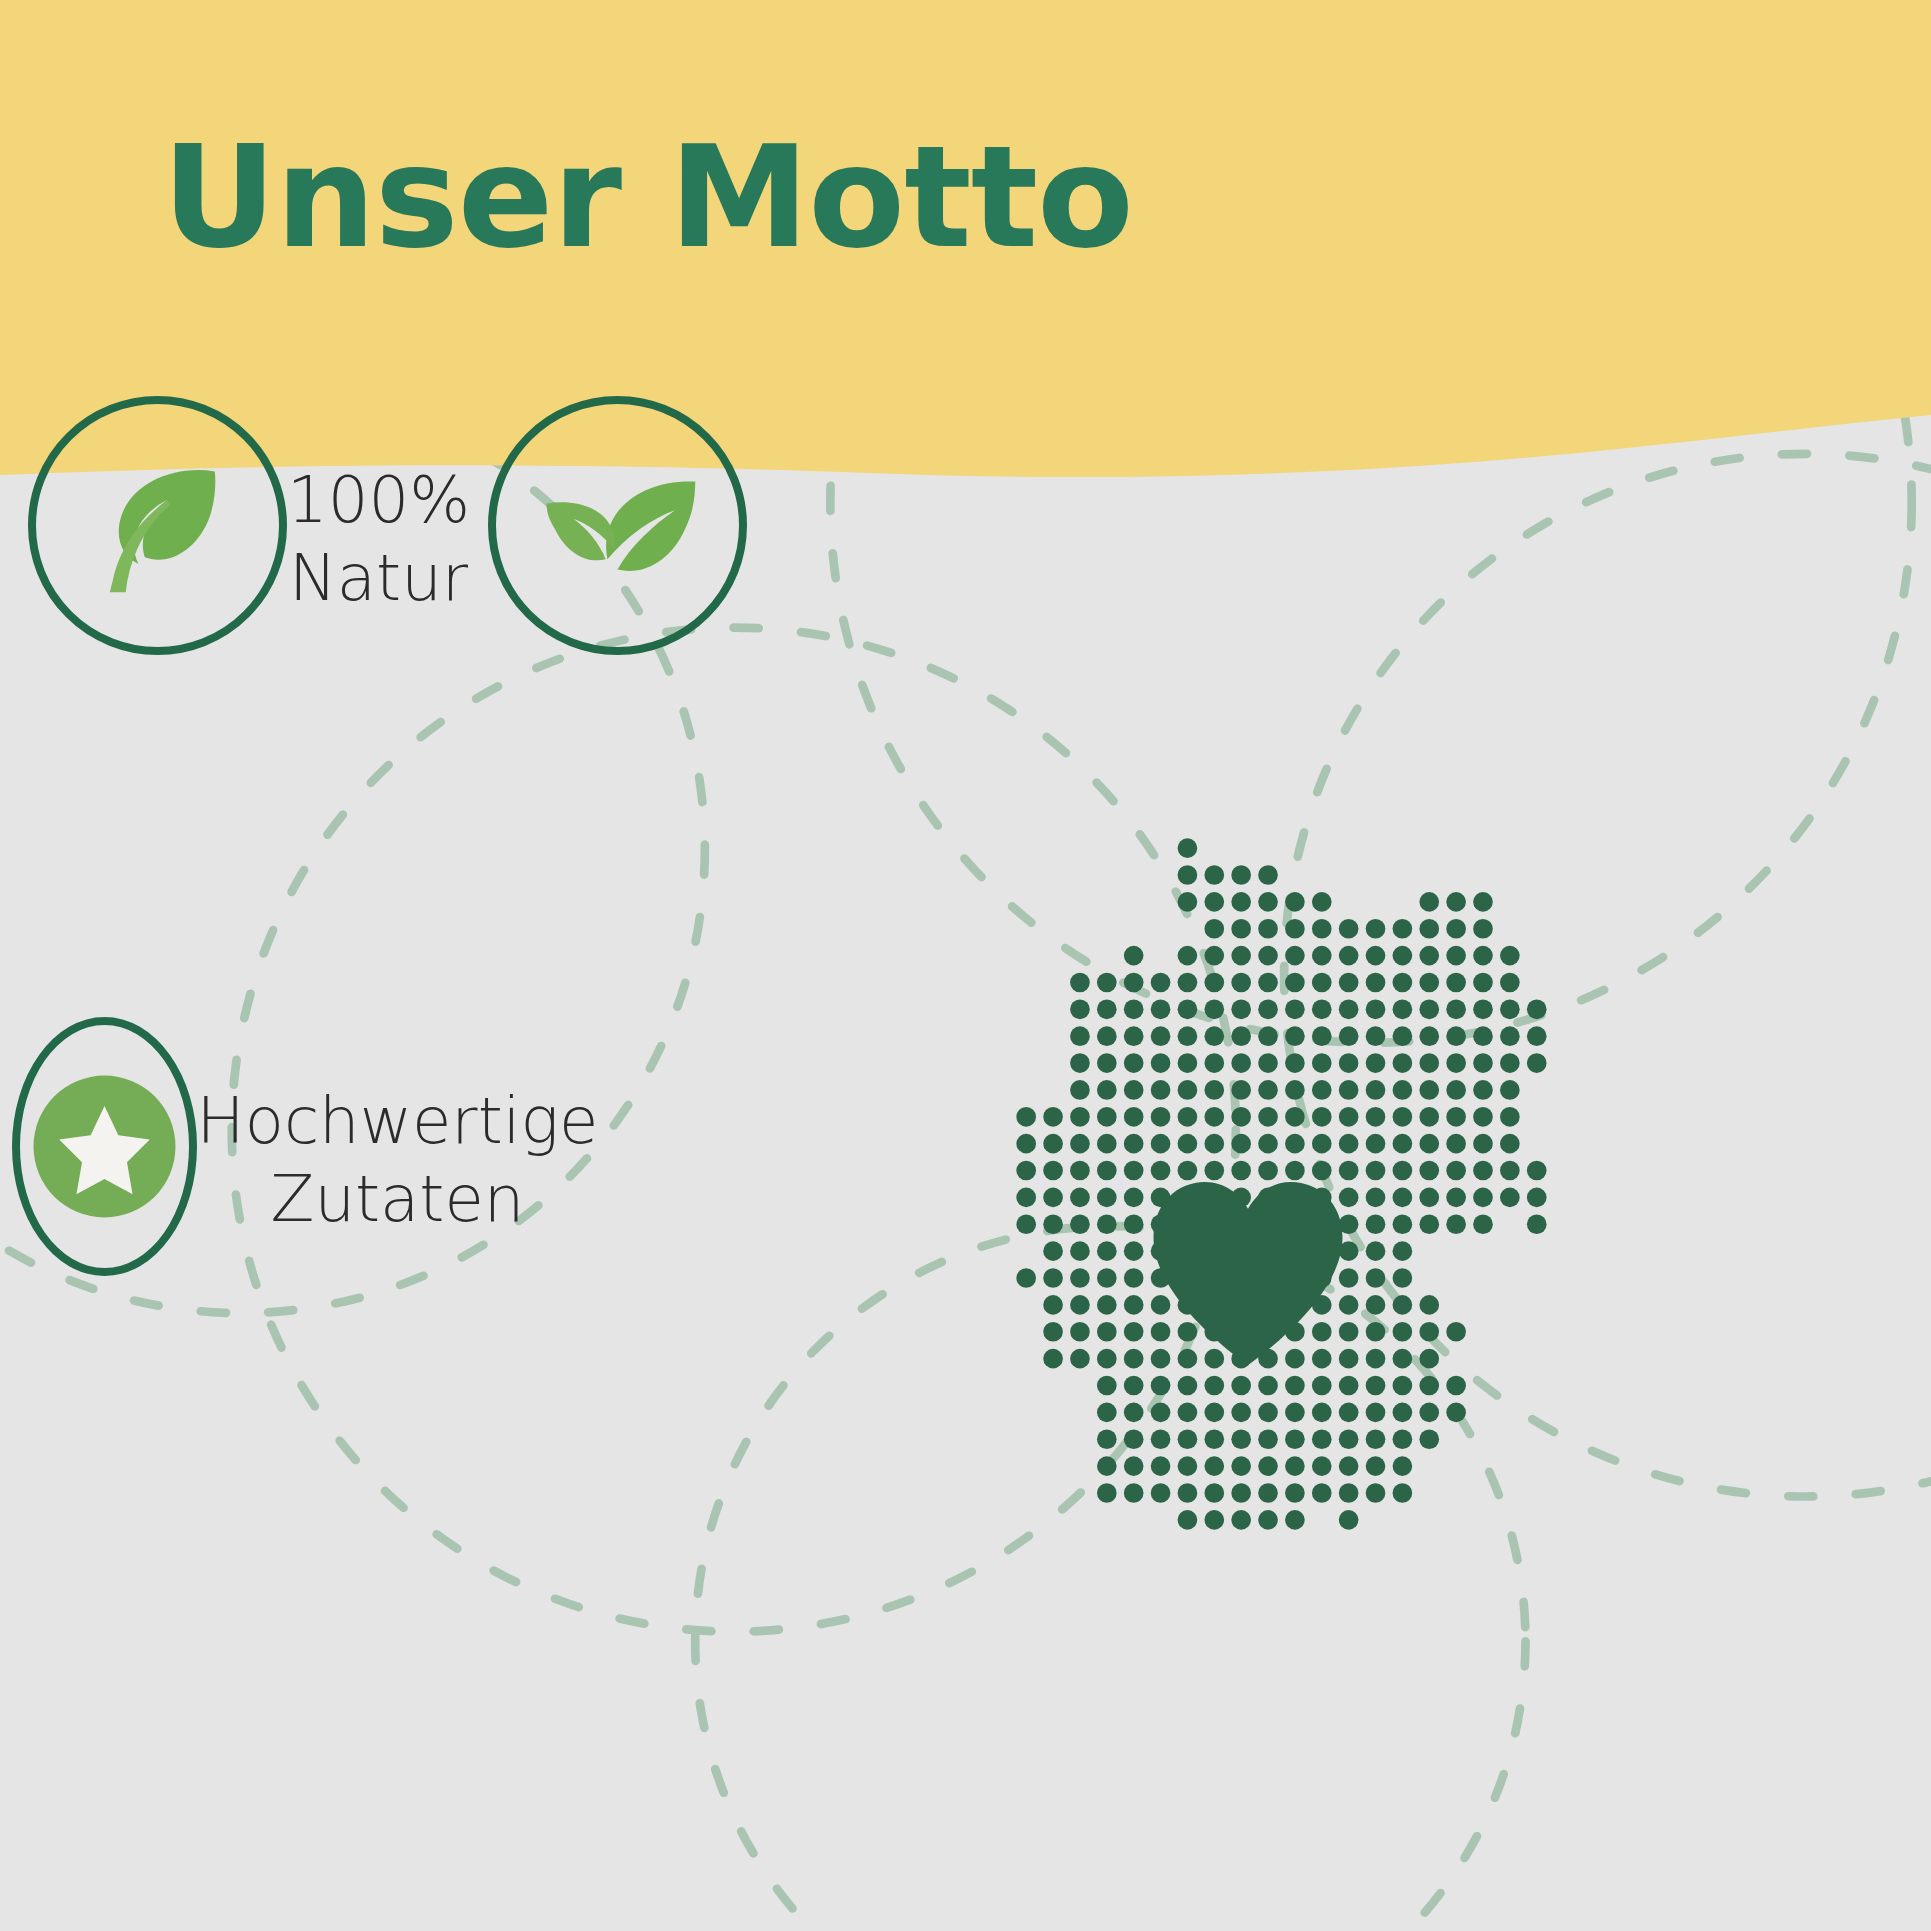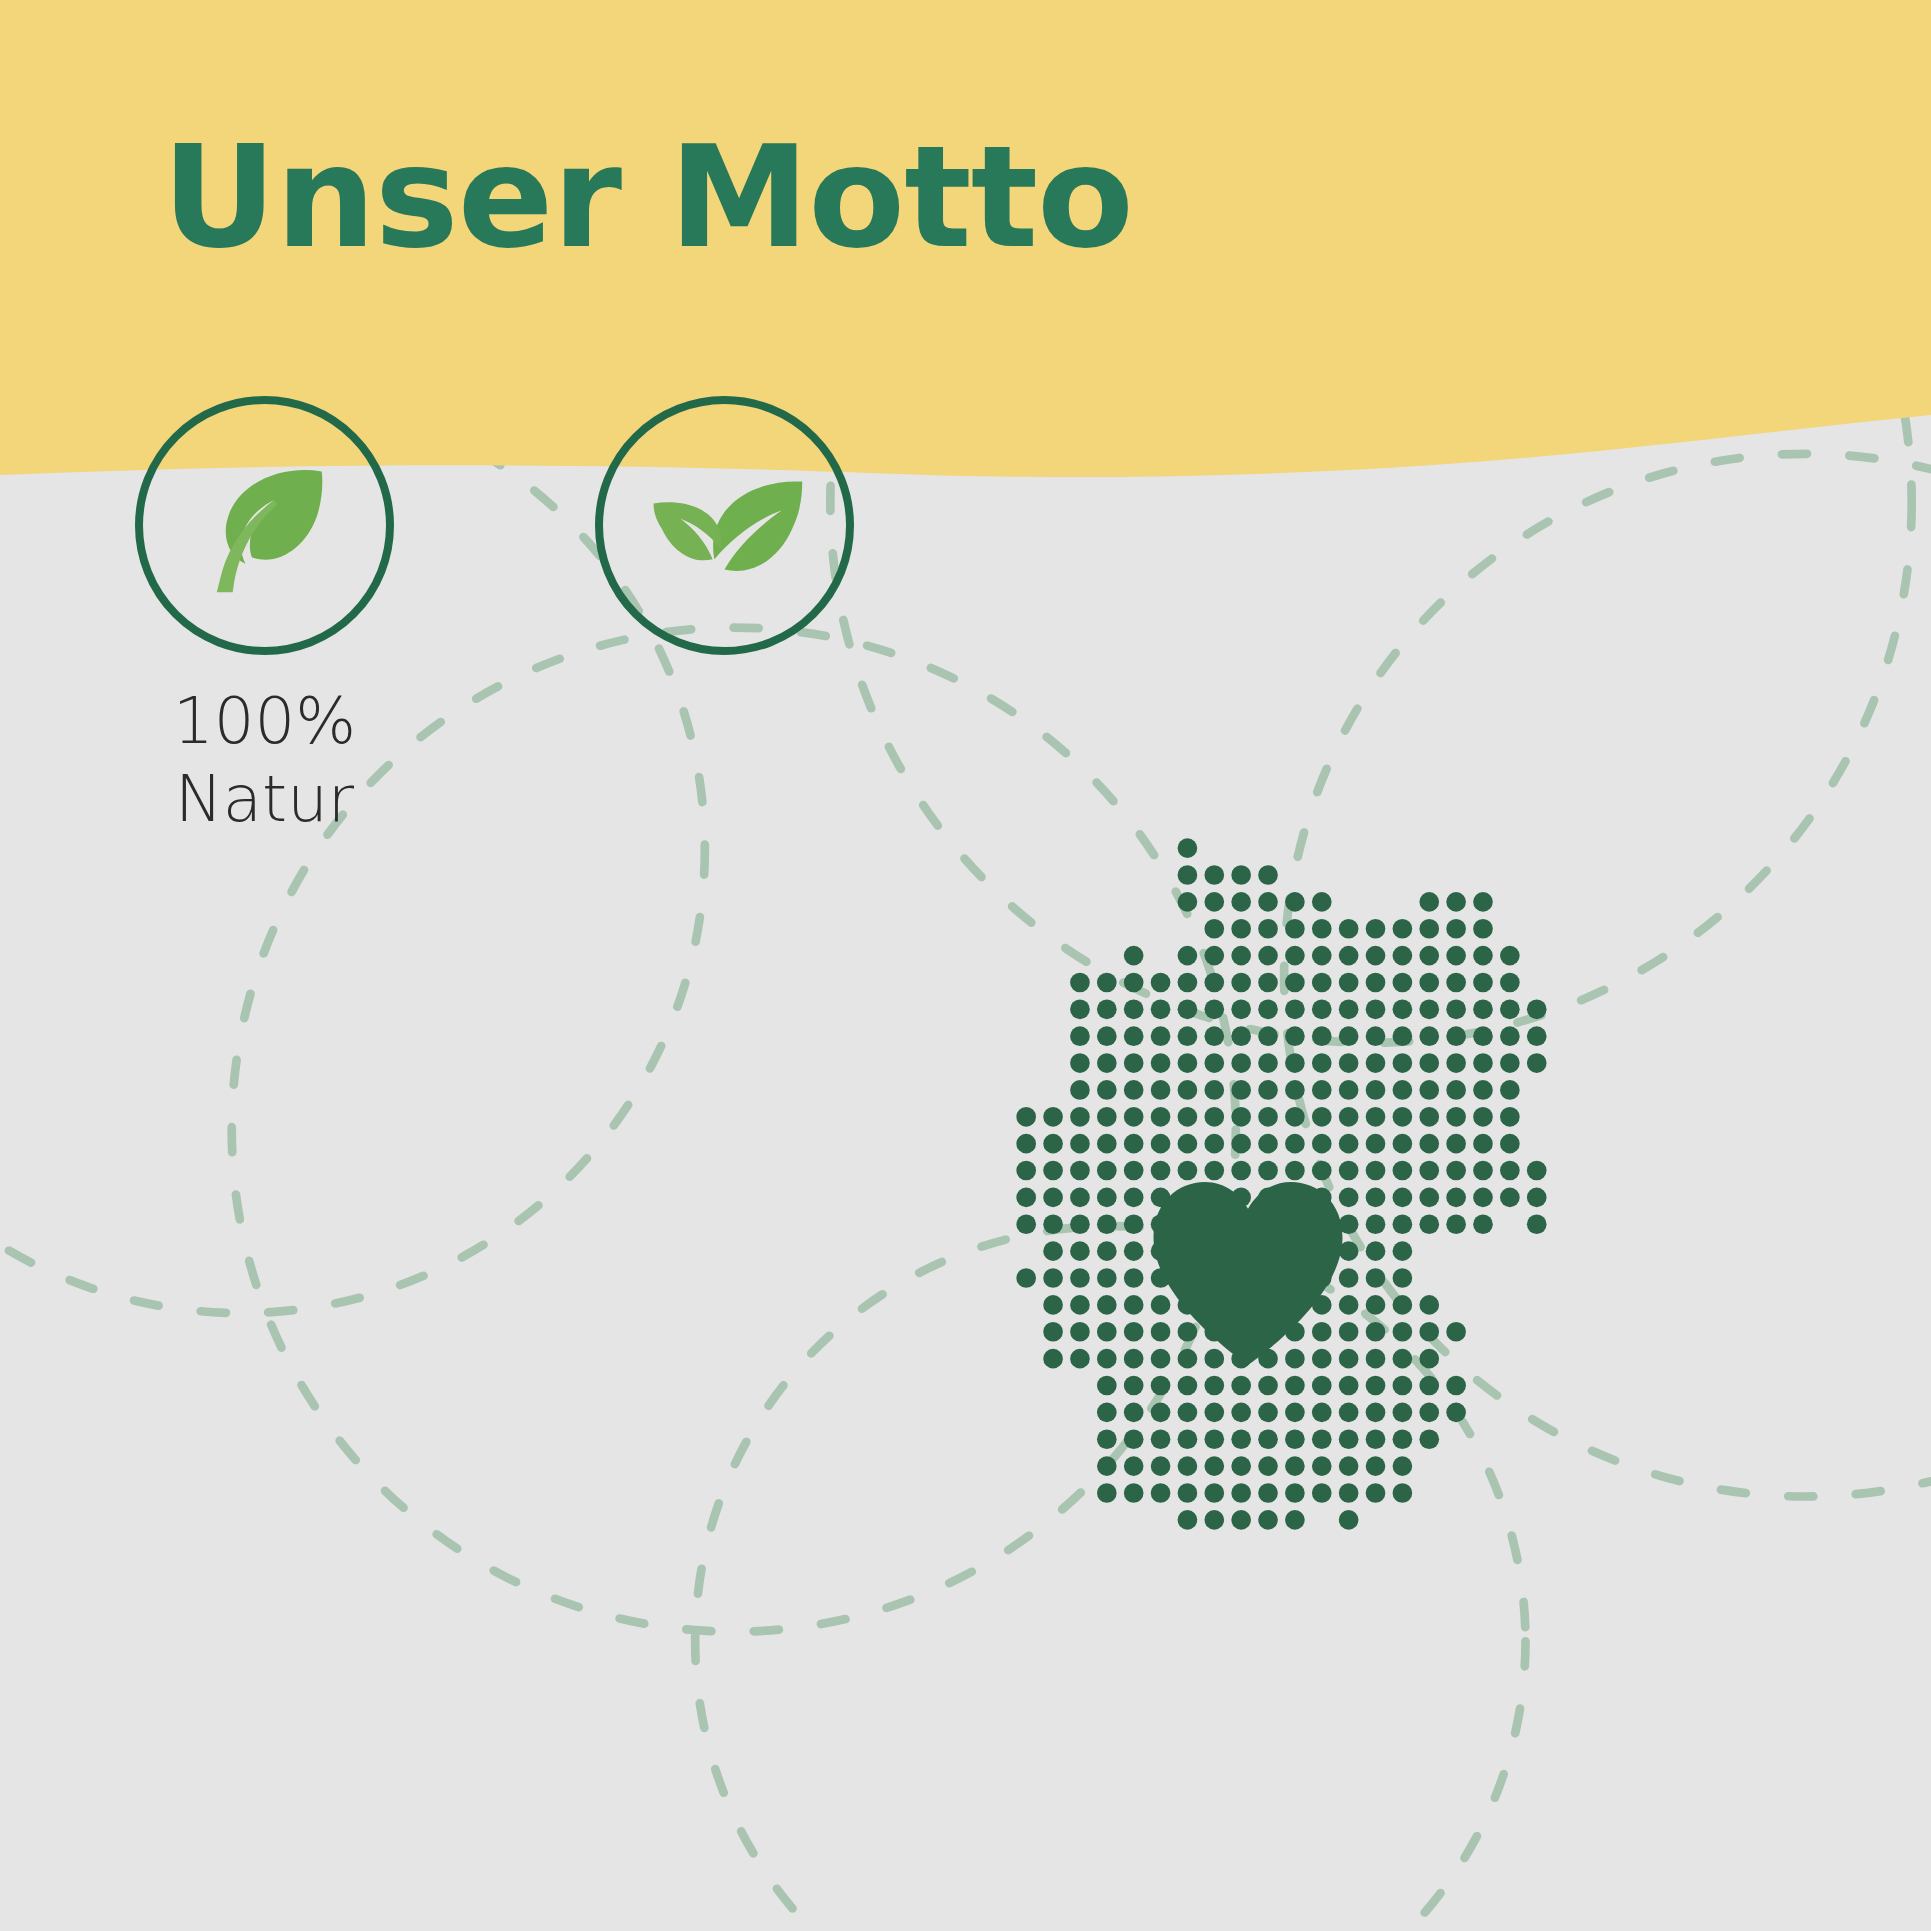--- a/index.html
+++ b/index.html
@@ -50,21 +50,21 @@
     letter-spacing: -1px;
     color: #27795A;
     white-space: nowrap;
   }
 
   
   .feature {
     position: absolute;
     z-index: 6;
     display: flex;
-    flex-direction: column;
+    flex-direction: row;
     align-items: center;
   }
   .feature-badge {
     width: 259px;
     height: 259px;
     border-radius: 50%;
     border: 8.7px solid #22694A;
     background: transparent;
     display: flex;
     align-items: center;
@@ -144,20 +144,31 @@
     <div class="feature-badge">
       <svg width="169" height="169" viewBox="0 0 100 100" xmlns="http://www.w3.org/2000/svg">
         <path fill="#6FAF4E" d="M96,24 C78,23 60,29 50,42 C44,50 42,60 44,70 C56,56 70,46 84,41
                  C71,50 58,62 50,76 C66,80 82,70 90,52 C95,42 96,32 96,24 Z"></path>
         <path fill="#76B254" d="M8,37 C20,35 34,37 42,45 C47,50 49,57 48,64 C41,55 32,49 24,46
                  C32,52 39,60 43,70 C31,73 19,65 13,52 C9,46 8,41 8,37 Z"></path>
       </svg>
     </div>
   </div>
 
+  <div class="feature" id="feature-2">
+    <div class="feature-badge">
+      <svg width="169" height="169" viewBox="0 0 100 100" xmlns="http://www.w3.org/2000/svg">
+        <circle cx="50" cy="50" r="42" fill="#74AD56"></circle>
+        <path fill="#F4F3F0" d="M50 26 L58.2 43.3 L76.8 45.9 L63.3 59.3 L66.6 78.2 L50 69.2 L33.4 78.2
+                 L36.7 59.3 L23.2 45.9 L41.8 43.3 Z"></path>
+      </svg>
+    </div>
+    <div class="feature-label">Hochwertige
+Zutaten</div>
+  </div>
 
   <svg class="map-wrap" id="germany-map" viewBox="0 0 840 1120" xmlns="http://www.w3.org/2000/svg">
       <circle cx="265" cy="20" r="15" fill="#2C6448"></circle>
       <circle cx="265" cy="61" r="15" fill="#2C6448"></circle>
       <circle cx="306" cy="61" r="15" fill="#2C6448"></circle>
       <circle cx="347" cy="61" r="15" fill="#2C6448"></circle>
       <circle cx="388" cy="61" r="15" fill="#2C6448"></circle>
       <circle cx="265" cy="102" r="15" fill="#2C6448"></circle>
       <circle cx="306" cy="102" r="15" fill="#2C6448"></circle>
       <circle cx="347" cy="102" r="15" fill="#2C6448"></circle>

